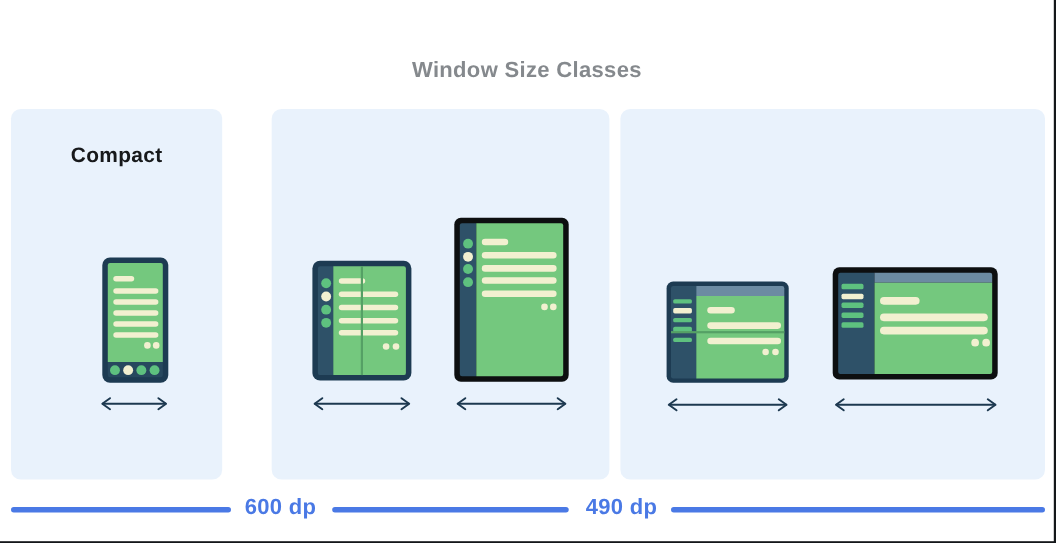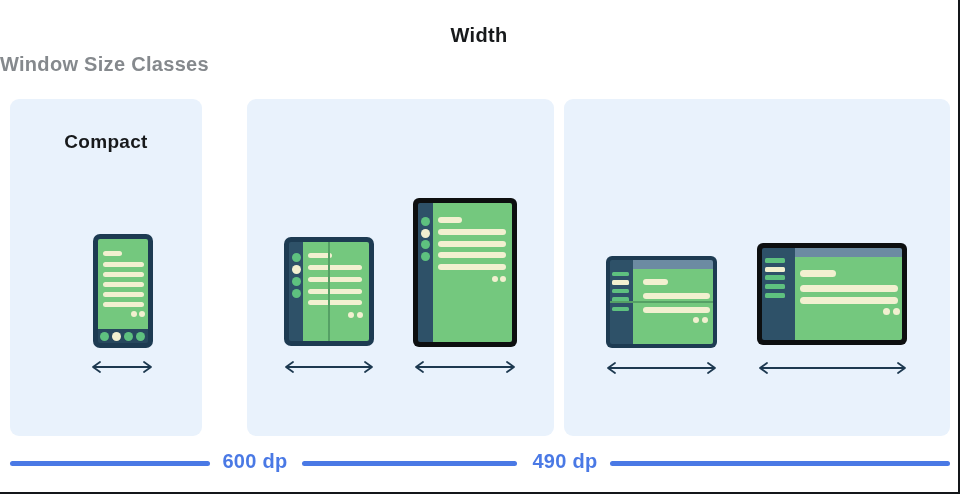--- a/index.html
+++ b/index.html
@@ -9,21 +9,21 @@
     font-family:"Liberation Sans", sans-serif;
     border-right:2px solid #14171a; border-bottom:2px solid #14171a;
     box-sizing:border-box;
   }
   .a { position:absolute; }
   .hdr-title {
     left:0; top:24px; width:100%; text-align:center;
     font-size:20px; font-weight:bold; color:var(--heading-text,#17191b); letter-spacing:.3px;
   }
   .hdr-sub {
-    left:0; top:53px; width:100%; 
+    left:0; top:53px; width:100%; text-align:center;
     font-size:20px; font-weight:bold; color:var(--subheading-text,#85898d); letter-spacing:.3px;
   }
   .panel {
     top:99px; height:337px; background:var(--panel-background,#e9f2fc); border-radius:9px;
   }
   .panel-title {
     left:0; top:32px; width:100%; text-align:center;
     font-size:19px; font-weight:bold; color:var(--heading-text,#17191b); letter-spacing:.3px;
   }
   .frame-navy { background:var(--frame-navy,#1d3b52); border-radius:7px; }
@@ -45,21 +45,20 @@
   .ruler-label {
     top:450px; width:84px; text-align:center;
     font-size:20px; font-weight:bold; color:var(--ruler-blue,#4a79e5); letter-spacing:.3px;
   }
 </style>
 </head>
 <body>
 
 <div class="page">
 
-  <div class="a hdr-title">Width</div>
   <div class="a hdr-sub">Window Size Classes</div>
 
   <section class="a panel" style="left:10px;width:192px;">
     <h2 class="a panel-title" style="margin:0;">Compact</h2>
 
     <div class="a frame-navy" style="left:83px;top:135px;width:60px;height:114px;">
       <div class="a screen" style="left:5px;top:5px;width:50px;height:90px;border-radius:2px 2px 0 0;">
         <div class="a ln" style="left:5px;top:12px;width:19px;"></div>
         <div class="a ln" style="left:5px;top:23px;width:41px;"></div>
         <div class="a ln" style="left:5px;top:33px;width:41px;"></div>

